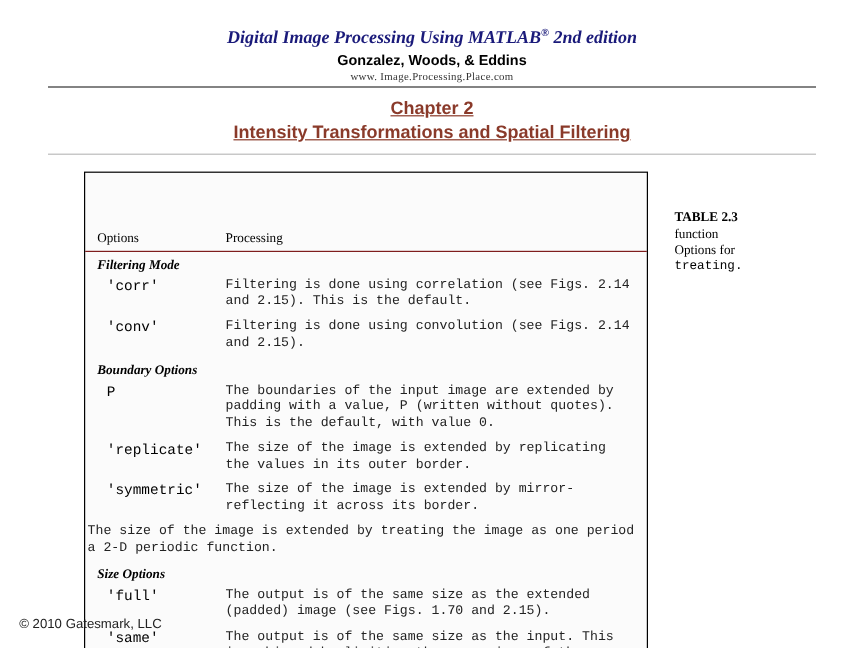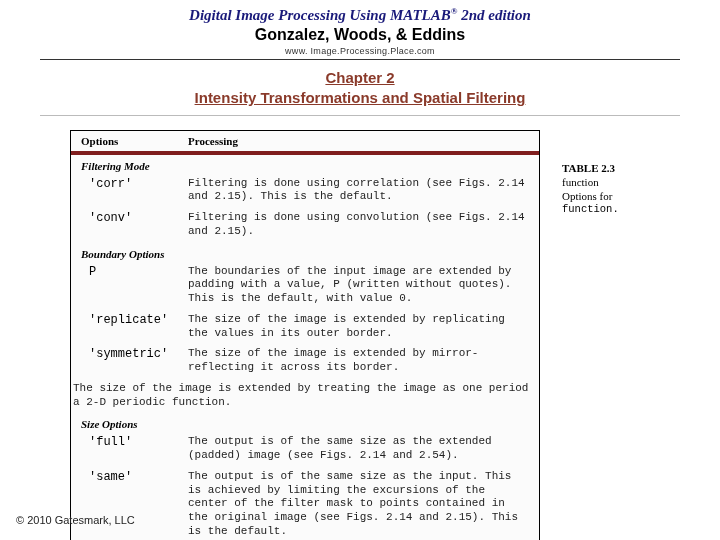--- a/index.html
+++ b/index.html
@@ -8,38 +8,38 @@
     width: 720px;
     height: 540px;
     background: #fff;
     font-family: Georgia, 'Times New Roman', serif;
     color: #000;
     position: relative;
     overflow: hidden;
   }
   .header {
     text-align: center;
-    padding-top: 6px;
+    padding-top: 22px;
   }
   .title-line {
     font-style: italic;
     font-weight: bold;
     font-size: 15px;
     color: #1a1a7a;
   }
   .title-line sup { font-size: 9px; }
   .authors {
     font-family: Verdana, sans-serif;
     font-weight: bold;
-    font-size: 16px;
+    font-size: 12px;
     color: #000;
     margin-top: 2px;
   }
   .site {
-    font-family: Liberation Sans, sans-serif;
+    font-family: Liberation Serif, serif;
     font-size: 9px;
     color: #333;
     margin-top: 2px;
     letter-spacing: 0.3px;
   }
   .hr1 {
     border: none;
     border-top: 1px solid #333;
     margin: 3px 40px 0 40px;
   }
@@ -67,22 +67,23 @@
   }
   .table-box {
     border: 1px solid #000;
     width: 470px;
     font-family: 'Times New Roman', serif;
     font-size: 11px;
     background: #fbfbfb;
   }
   .thead-row {
     display: flex;
-    border-bottom: 4px solid #7f1d1d;
-    font-weight: bold;
+    border-bottom: 1px solid #7f1d1d;
+    font-weight: normal;
+    margin-top: 45px;
   }
   .col-opt { width: 115px; padding: 4px 6px 4px 10px; }
   .col-desc { flex: 1; padding: 4px 8px 4px 2px; }
   .section-head {
     font-style: italic;
     font-weight: bold;
     padding: 5px 6px 2px 10px;
   }
   .trow { display: flex; padding: 2px 0; }
   .opt {
@@ -172,30 +173,30 @@
       <div class="opt">'symmetric'</div>
       <div class="desc">The size of the image is extended by mirror-reflecting it across its border.</div>
     </div>
     <div class="trow">
       <div class="desc">The size of the image is extended by treating the image as one period a 2-D periodic function.</div>
     </div>
 
     <div class="section-head">Size Options</div>
     <div class="trow">
       <div class="opt">'full'</div>
-      <div class="desc">The output is of the same size as the extended (padded) image (see Figs. 2.14 and 2.54).</div>
+      <div class="desc">The output is of the same size as the extended (padded) image (see Figs. 1.70 and 2.15).</div>
     </div>
     <div class="trow">
       <div class="opt">'same'</div>
       <div class="desc">The output is of the same size as the input. This is achieved by limiting the excursions of the center of the filter mask to points contained in the original image (see Figs. 2.14 and 2.15). This is the default.</div>
     </div>
     <hr class="hr-inner">
   </div>
 
   <div class="side-label">
     <div class="tbl">TABLE 2.3</div>
     <div>function</div>
     <div>Options for</div>
-    <div class="mono">function.</div>
+    <div class="mono">treating.</div>
   </div>
 </div>
 
 <div class="copyright">© 2010 Gatesmark, LLC</div>
 
 </body></html>

